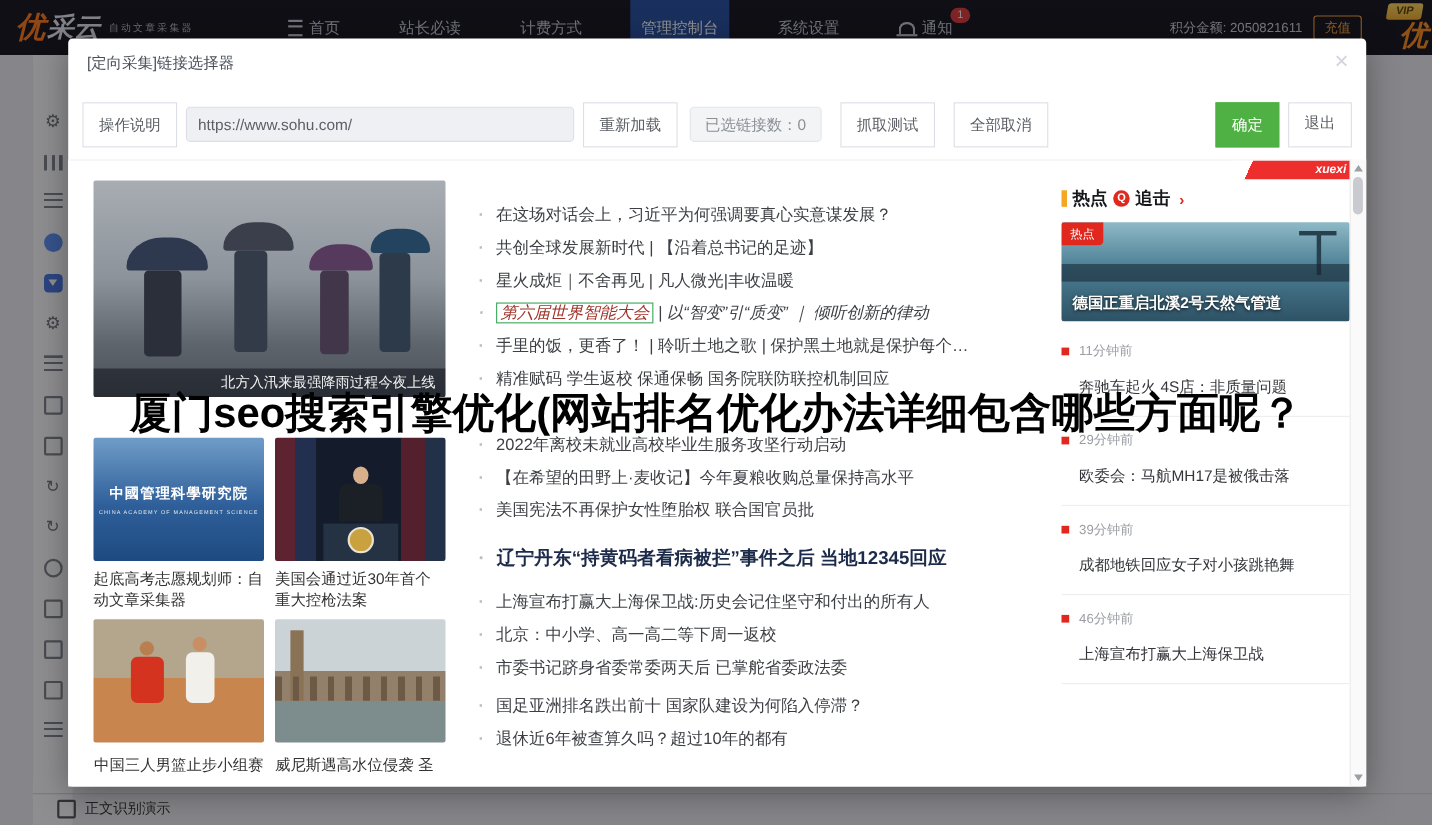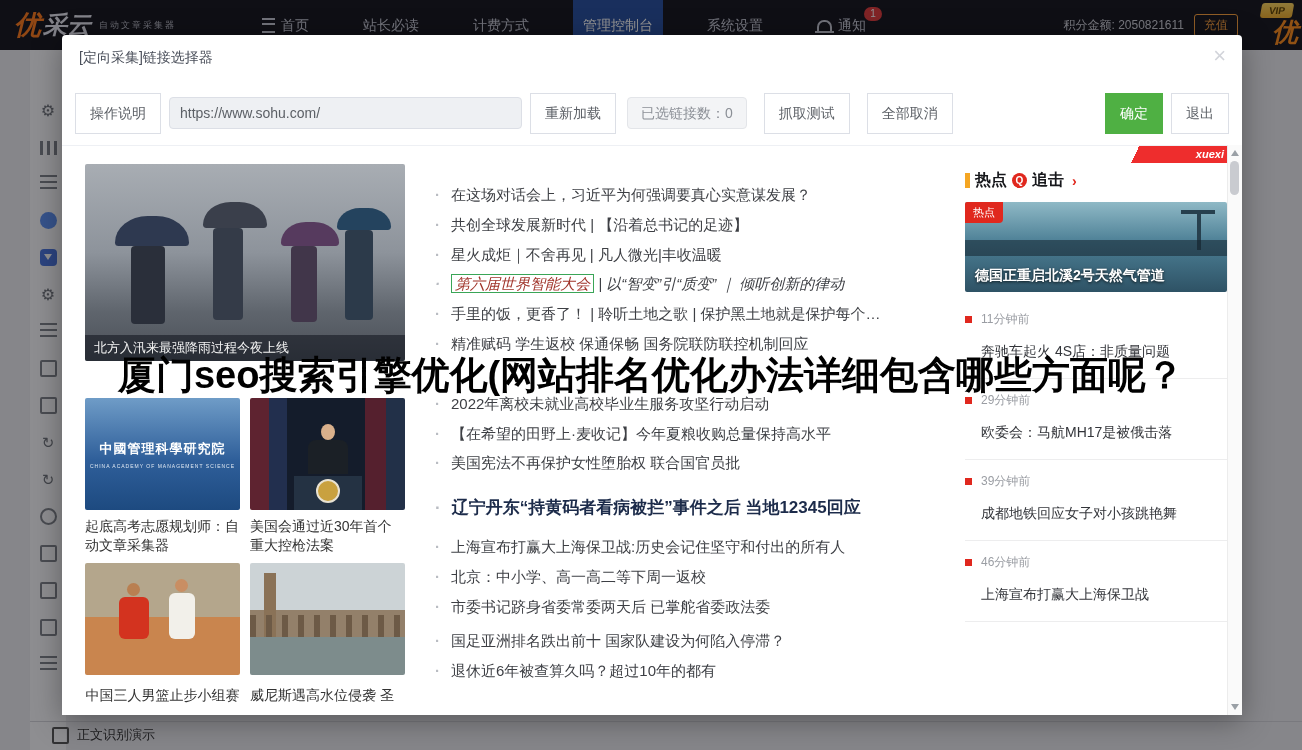--- a/index.html
+++ b/index.html
@@ -49,30 +49,30 @@
   .modal{position:absolute;left:62px;top:35px;width:1180px;height:680px;background:#fff;border-radius:4px;z-index:10;box-shadow:0 6px 30px rgba(0,0,0,.35);}
   .m-title{position:absolute;left:17px;top:14px;font-size:14px;color:#4a4f5a;}
   .m-close{position:absolute;right:16px;top:10px;font-size:22px;color:#d2d4da;cursor:pointer;line-height:22px;}
   .m-toolbar{position:absolute;left:13px;right:13px;top:62px;height:32px;display:flex;align-items:center;}
   .btn{height:41px;line-height:30px;padding:0 14px;border:1px solid #dcdfe6;border-radius:0;background:#fff;color:#5c6066;font-size:14px;box-sizing:border-box;cursor:pointer;white-space:nowrap;}
   .btn+.btn,.btn+.url,.url+.btn,.countbox+.btn{margin-left:8px;}
   .url{width:353px;height:32px;background:#eef0f3;border:1px solid #dcdfe6;border-radius:4px;padding:0 10px;color:#5c6066;font-size:14px;box-sizing:border-box;margin-left:8px;font-family:"Liberation Sans","DejaVu Sans",sans-serif;}
   .countbox{height:32px;line-height:30px;margin-left:11px;padding:0 13px;background:#f3f4f6;border:1px solid #e3e5e9;border-radius:4px;color:#8b8f96;font-size:14px;box-sizing:border-box;}
   .sp{flex:1;}
   .btn-green{background:#4fb043;border-color:#4fb043;color:#fff;margin-left:8px;}
-  .btn-exit{margin-left:15px;}
+  .btn-exit{margin-left:15px;font-family:Liberation Serif, serif;}
   .m-content{position:absolute;left:0;right:14px;top:110px;bottom:0;border-top:1px solid #eef0f4;background:#fff;overflow:hidden;}
   .m-scroll{position:absolute;right:0;top:110px;bottom:0;width:14px;background:#fafafa;border-left:1px solid #ececec;}
   .sc-up,.sc-dn{position:absolute;left:3px;width:0;height:0;border:4px solid transparent;}
   .sc-up{top:5px;border-bottom:6px solid #9aa0a6;border-top:none;}
   .sc-dn{bottom:5px;border-top:6px solid #9aa0a6;border-bottom:none;}
   .sc-thumb{position:absolute;left:2px;top:16px;width:9px;height:34px;background:#c9cbd0;border-radius:5px;}
   
   .xuexi{position:absolute;left:1058px;top:0;width:112px;height:17px;background:linear-gradient(115deg,#ffffff 0 16%,#ee2d2d 16%);border-radius:0 0 3px 3px;color:#fff;font-size:11px;font-style:italic;font-weight:bold;text-align:right;line-height:17px;padding-right:8px;box-sizing:border-box;}
-  .photo{position:absolute;overflow:hidden;border-radius:2px;}
+  .photo{position:absolute;overflow:hidden;border-radius:2px;text-align:right;}
   .p-rain{left:23px;top:18px;width:320px;height:197px;background:linear-gradient(180deg,#a8adb3 0%,#8d939b 45%,#5f656d 75%,#4a4f57 100%);}
   .umb{position:absolute;border-radius:50% 50% 4px 4px / 100% 100% 4px 4px;}
   .person{position:absolute;border-radius:4px;}
   .p-caption{position:absolute;left:0;right:0;bottom:0;height:26px;line-height:26px;background:rgba(15,18,28,.55);color:#f2f2f2;font-size:13px;padding:0 9px;white-space:nowrap;overflow:hidden;}
   .p-build{left:23px;top:252px;width:155px;height:112px;background:linear-gradient(180deg,#6f9cc7 0%,#2f5f9a 55%,#1d4a80 100%);display:flex;flex-direction:column;align-items:center;justify-content:center;gap:5px;}
   .build-cn{color:#fff;font-size:13px;font-weight:bold;letter-spacing:1px;}
   .build-en{color:#dfe8f2;font-size:5px;letter-spacing:1px;}
   .p-biden{left:188px;top:252px;width:155px;height:112px;background:linear-gradient(90deg,#5e2330 0 12%,#222f4e 12% 24%,#141c2b 24% 74%,#55202e 74% 88%,#223048 88%);}
   .biden-head{position:absolute;left:50%;top:26px;transform:translateX(-50%);width:14px;height:16px;border-radius:50%;background:#d9b08c;}
   .biden-body{position:absolute;left:50%;top:42px;transform:translateX(-50%);width:40px;height:34px;border-radius:8px 8px 0 0;background:#1b2026;}

